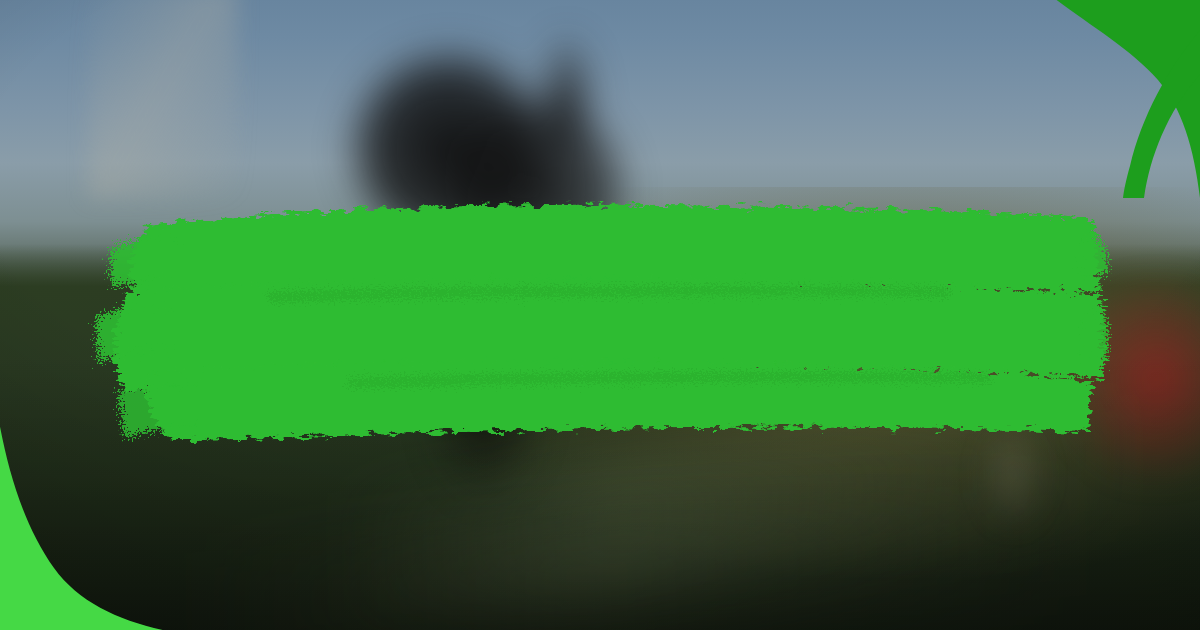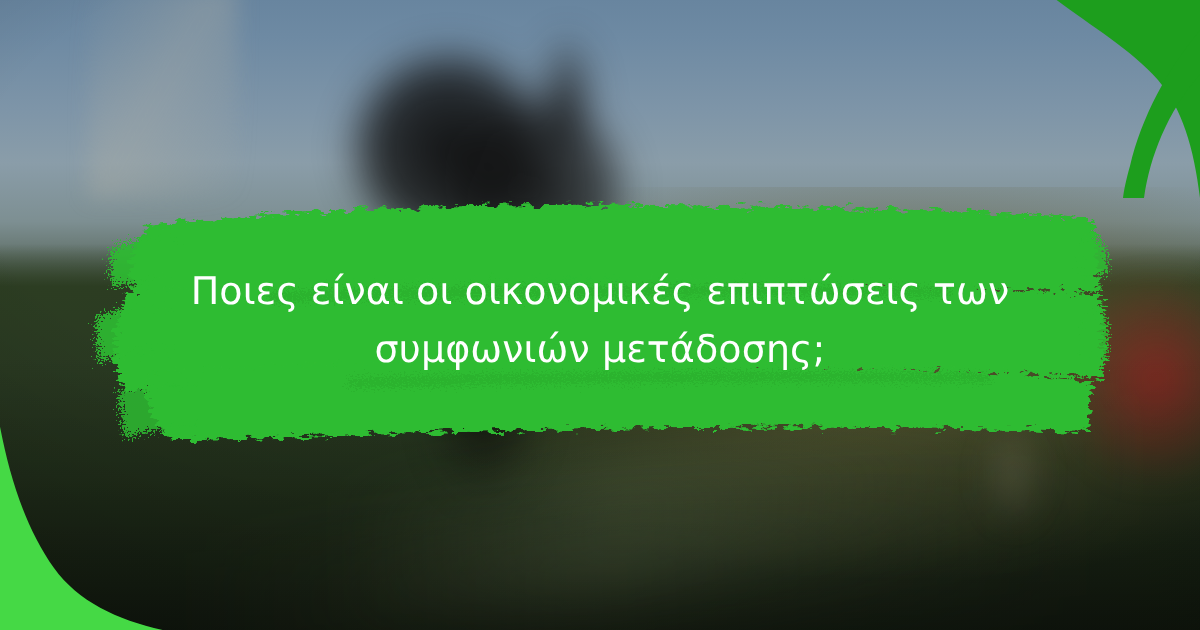--- a/index.html
+++ b/index.html
@@ -263,21 +263,20 @@
         <path filter="url(#spray)" opacity="0.88" d="M 1004,110 C 1020,116 1024,138 1018,164 L 992,160 C 990,140 994,122 1004,110 Z"></path>
       </g>
 
       <g opacity="0.13" fill="#1a7a1c">
         <path filter="url(#spray)" d="M 180,96 C 380,90 620,88 860,92 L 862,100 C 620,98 380,100 182,106 Z"></path>
         <path filter="url(#spray)" d="M 260,182 C 460,176 700,174 900,178 L 902,186 C 700,184 460,186 262,192 Z"></path>
       </g>
     </svg>
   </div>
 
-  <div class="headline">Ποιες είναι οι οικονομικές επιπτώσεις των συμφωνιών μετάδοσης;</div>
 
   <svg class="swoosh-tr" viewBox="0 0 210 200">
     <path d="M 210,0 L 62,0 C 96,26 140,52 166,82 C 190,110 202,150 208,200 L 210,200 Z" fill="#1d9e1d"></path>
     <path d="M 150,0 L 62,0 C 96,26 140,52 166,82 C 186,106 198,136 205,172
              C 196,120 176,66 150,0 Z" fill="#1d9e1d" opacity="0"></path>
     <path d="M 210,30 C 176,70 150,118 138,168 C 134,182 132,192 131,200 L 152,200
              C 158,158 176,112 210,74 Z" fill="#1d9e1d"></path>
   </svg>
 
   <svg class="swoosh-bl" viewBox="0 0 200 230">

